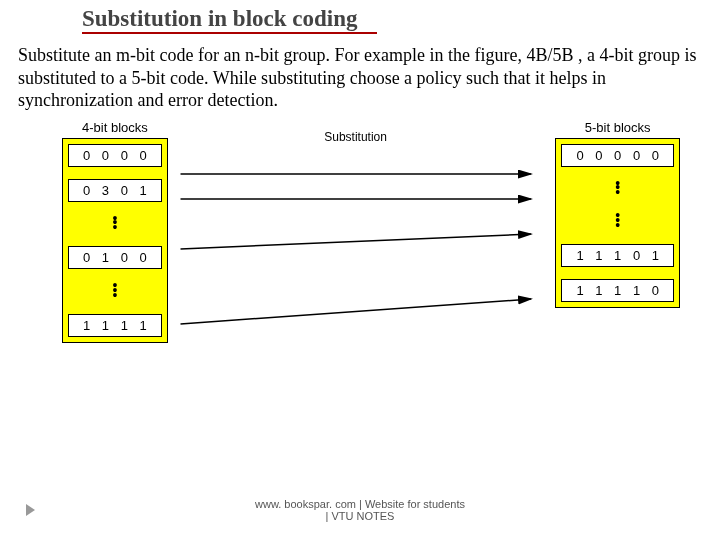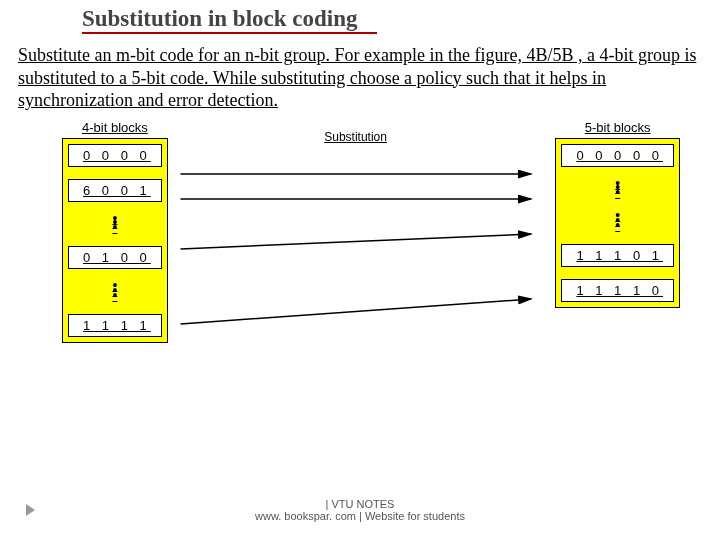--- a/index.html
+++ b/index.html
@@ -6,21 +6,20 @@
   body {
     margin: 0;
     font-family: Georgia, 'Times New Roman', serif;
     background: #fff;
     width: 720px;
     height: 540px;
     overflow: hidden;
   }
   .slide {
     padding: 6px 18px 0 18px;
-    text-decoration: underline;
   }
   .title {
     font-size: 23px;
     font-weight: bold;
     color: #444;
     margin: 0 0 4px 64px;
     border-bottom: 2px solid #a00;
     display: inline-block;
     padding-right: 20px;
   }
@@ -117,21 +116,21 @@
 
 <div class="slide">
   <div class="title">Substitution in block coding</div>
   <div class="body-text">Substitute an m-bit code for an n-bit group. For example in the figure, 4B/5B , a 4-bit group is substituted to a 5-bit code. While substituting choose a policy such that it helps in synchronization and error detection.</div>
 
   <div class="diagram">
     <div class="col">
       <div class="col-label">4-bit blocks</div>
       <div class="block">
         <div class="code-cell">0 0 0 0</div>
-        <div class="code-cell">6 0 0 1</div>
+        <div class="code-cell">0 3 0 1</div>
         <div class="vdots">
             <span>•</span>
             <span>•</span>
             <span>•</span>
           </div>
         <div class="code-cell">0 1 0 0</div>
         <div class="vdots">
             <span>•</span>
             <span>•</span>
             <span>•</span>
@@ -172,15 +171,15 @@
         <div class="code-cell">1 1 1 0 1</div>
         <div class="code-cell">1 1 1 1 0</div>
       </div>
     </div>
   </div>
 </div>
 
 <div class="play"></div>
 
 <div class="footer">
+  <span class="footer-line">www. bookspar. com | Website for students</span>
   <span class="footer-line">| VTU NOTES</span>
-  <span class="footer-line">www. bookspar. com | Website for students</span>
 </div>
 
 </body></html>

